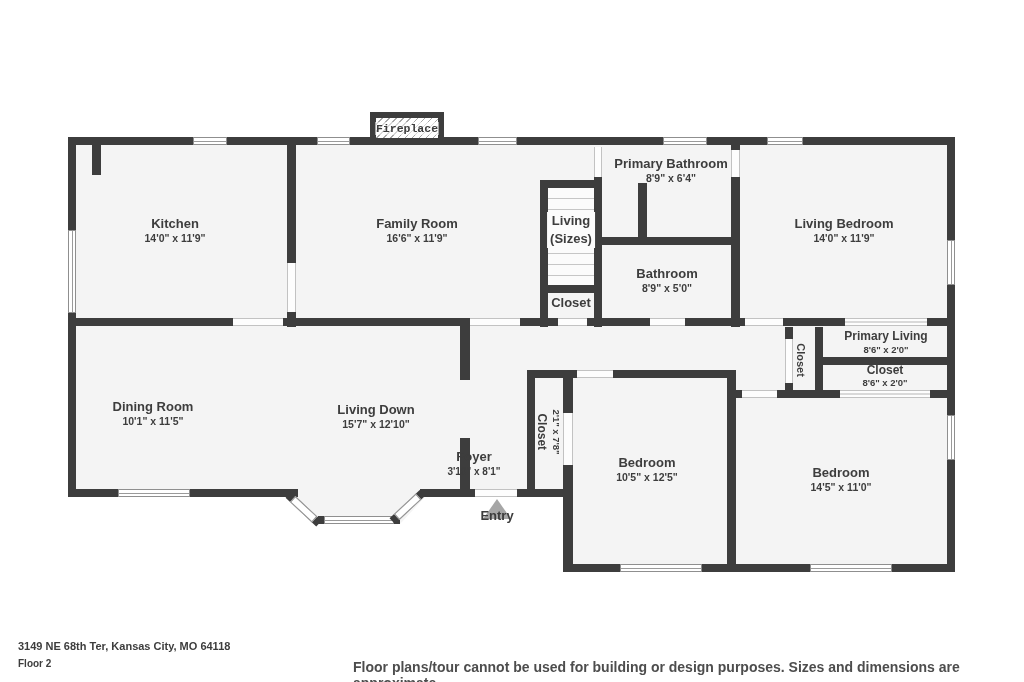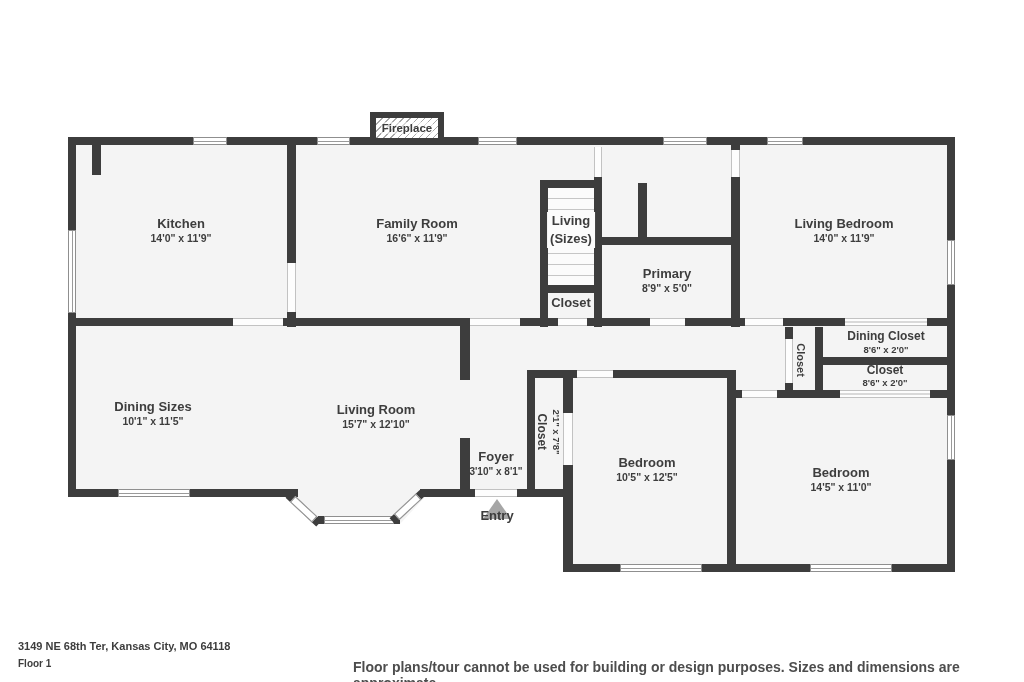--- a/index.html
+++ b/index.html
@@ -15,21 +15,21 @@
   .wh{position:absolute;background:linear-gradient(to bottom,#fff 3px,#9a9a9a 3px,#9a9a9a 4px,#fff 4px);border:1px solid #8f8f8f;box-sizing:border-box;}
   .wv{position:absolute;background:linear-gradient(to right,#fff 3px,#9a9a9a 3px,#9a9a9a 4px,#fff 4px);border:1px solid #8f8f8f;box-sizing:border-box;}
   
   .bay{position:absolute;background:#3d3d3d;}
   .biw{position:absolute;left:6px;right:6px;top:0;bottom:0;background:#fff;border:1px solid #8f8f8f;box-sizing:border-box;}
   
   .shaft{position:absolute;background:repeating-linear-gradient(to bottom,#fbfbfb 0,#fbfbfb 10px,#c6c6c6 10px,#c6c6c6 11px);}
   
   .fp-outer{position:absolute;background:#3d3d3d;}
   .fp-inner{position:absolute;background:repeating-linear-gradient(135deg,#fff 0,#fff 4px,#a8a8a8 4px,#a8a8a8 5px);
-            border:1px solid #3d3d3d;box-sizing:border-box;display:flex;align-items:center;justify-content:center;}
+            border:1px solid #3d3d3d;box-sizing:border-box;display:flex;align-items:center;justify-content:center;font-family:Liberation Mono, monospace;}
   .fp-text{font-size:11.5px;font-weight:bold;color:#3d3d3d;background:rgba(255,255,255,.55);padding:0 1px;}
   
   .rl{position:absolute;transform:translate(-50%,-50%);text-align:center;white-space:nowrap;}
   .rn{font-size:13px;font-weight:bold;line-height:16px;}
   .rd{font-size:10.5px;font-weight:bold;line-height:13px;}
   .bg{background:#fbfbfb;padding:1px 3px;}
   .vlab{display:flex;flex-direction:row;align-items:center;gap:0px;}
   .v{writing-mode:vertical-lr;}
   .vlab .rn{font-size:12px;}
   .vlab .rd{font-size:9.5px;}
@@ -122,79 +122,83 @@
   <div class="wh" style="left:810px;top:564px;width:82px;height:8px"></div>
 
   <div class="fp-outer" style="left:370px;top:112px;width:74px;height:33px">
     <div class="fp-inner" style="left:5px;top:5px;right:5px;bottom:6px">
       <span class="fp-text">Fireplace</span>
     </div>
   </div>
 
   <div class="shaft" style="left:548px;top:188px;width:46px;height:97px"></div>
 
-  <div class="rl" style="left:181px;top:230px">
+  <div class="rl" style="left:175px;top:230px">
     <div class="rn">Kitchen</div>
     <div class="rd">14'0" x 11'9"</div>
   </div>
   <div class="rl" style="left:417px;top:230px">
     <div class="rn">Family Room</div>
     <div class="rd">16'6" x 11'9"</div>
   </div>
   <div class="rl" style="left:571px;top:230px">
     <div class="rn bg">Living</div>
     <div class="rn bg">(Sizes)</div>
   </div>
   <div class="rl" style="left:571px;top:303px">
     <div class="rn">Closet</div>
   </div>
+  <div class="rl" style="left:671px;top:170px">
+    <div class="rn">Primary Bathroom</div>
+    <div class="rd">8'9" x 6'4"</div>
+  </div>
   <div class="rl" style="left:667px;top:280px">
-    <div class="rn">Primary</div>
+    <div class="rn">Bathroom</div>
     <div class="rd">8'9" x 5'0"</div>
   </div>
   <div class="rl" style="left:844px;top:230px">
     <div class="rn">Living Bedroom</div>
     <div class="rd">14'0" x 11'9"</div>
   </div>
   <div class="rl" style="left:886px;top:341px">
-    <div class="rn" style="font-size:12px">Dining Closet</div>
+    <div class="rn" style="font-size:12px">Primary Living</div>
     <div class="rd" style="font-size:9.5px;line-height:11px">8'6" x 2'0"</div>
   </div>
   <div class="rl" style="left:885px;top:376px">
     <div class="rn" style="font-size:12px;line-height:13px">Closet</div>
     <div class="rd" style="font-size:9.5px;line-height:11px">8'6" x 2'0"</div>
   </div>
   <div class="rl vlab" style="left:801px;top:360px">
     <div class="rn v" style="font-size:11px">Closet</div>
   </div>
   <div class="rl" style="left:153px;top:413px">
-    <div class="rn">Dining Sizes</div>
+    <div class="rn">Dining Room</div>
     <div class="rd">10'1" x 11'5"</div>
   </div>
   <div class="rl" style="left:376px;top:416px">
-    <div class="rn">Living Room</div>
+    <div class="rn">Living Down</div>
     <div class="rd">15'7" x 12'10"</div>
   </div>
-  <div class="rl" style="left:496px;top:463px">
+  <div class="rl" style="left:474px;top:463px">
     <div class="rn">Foyer</div>
     <div class="rd" style="font-size:10px">3'10" x 8'1"</div>
   </div>
   <div class="rl vlab" style="left:548px;top:432px">
     <div class="rn v">Closet</div>
     <div class="rd v">2'1" x 7'8"</div>
   </div>
   <div class="rl" style="left:647px;top:469px">
     <div class="rn">Bedroom</div>
     <div class="rd">10'5" x 12'5"</div>
   </div>
   <div class="rl" style="left:841px;top:479px">
     <div class="rn">Bedroom</div>
     <div class="rd">14'5" x 11'0"</div>
   </div>
 
   <div class="tri" style="left:483px;top:499px"></div>
   <div class="entry-t" style="left:497px;top:508px">Entry</div>
 
   <div class="addr" style="left:18px;top:640px">3149 NE 68th Ter, Kansas City, MO 64118</div>
-  <div class="floor" style="left:18px;top:658px">Floor 1</div>
+  <div class="floor" style="left:18px;top:658px">Floor 2</div>
   <div class="disc" style="left:353px;top:659px">Floor plans/tour cannot be used for building or design purposes. Sizes and dimensions are approximate.</div>
 
 </div>
 
 </body></html>

